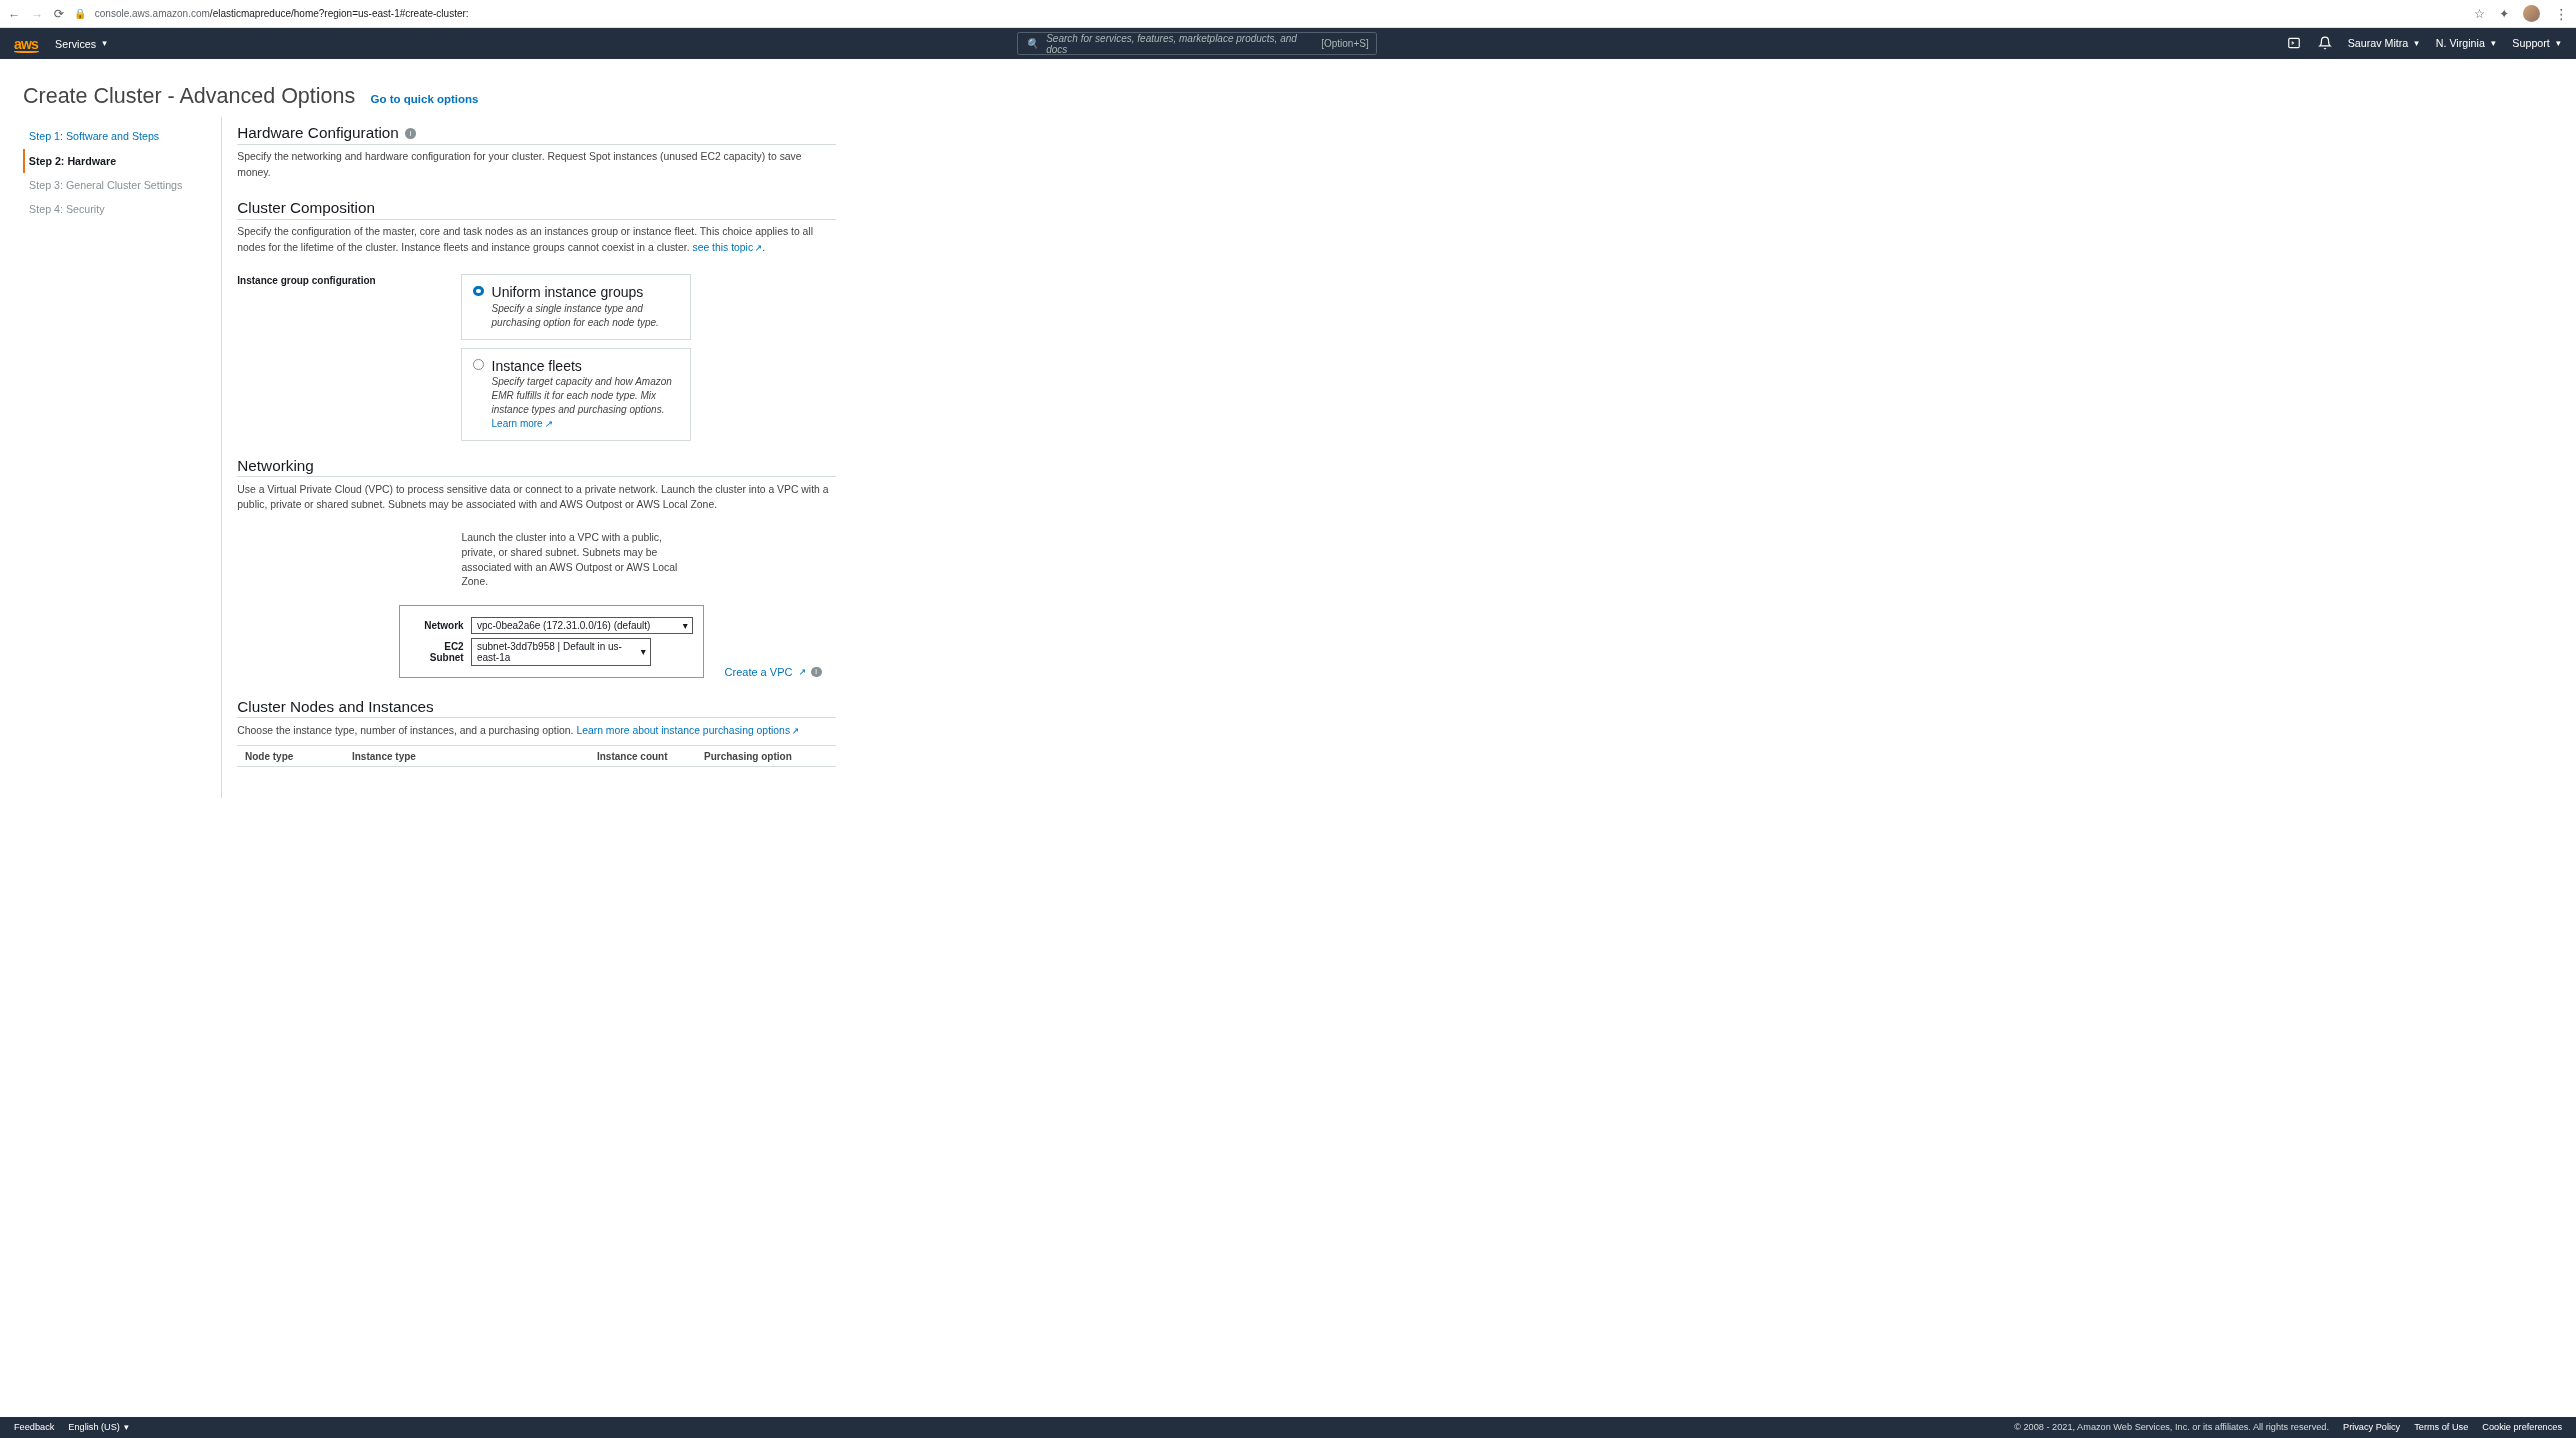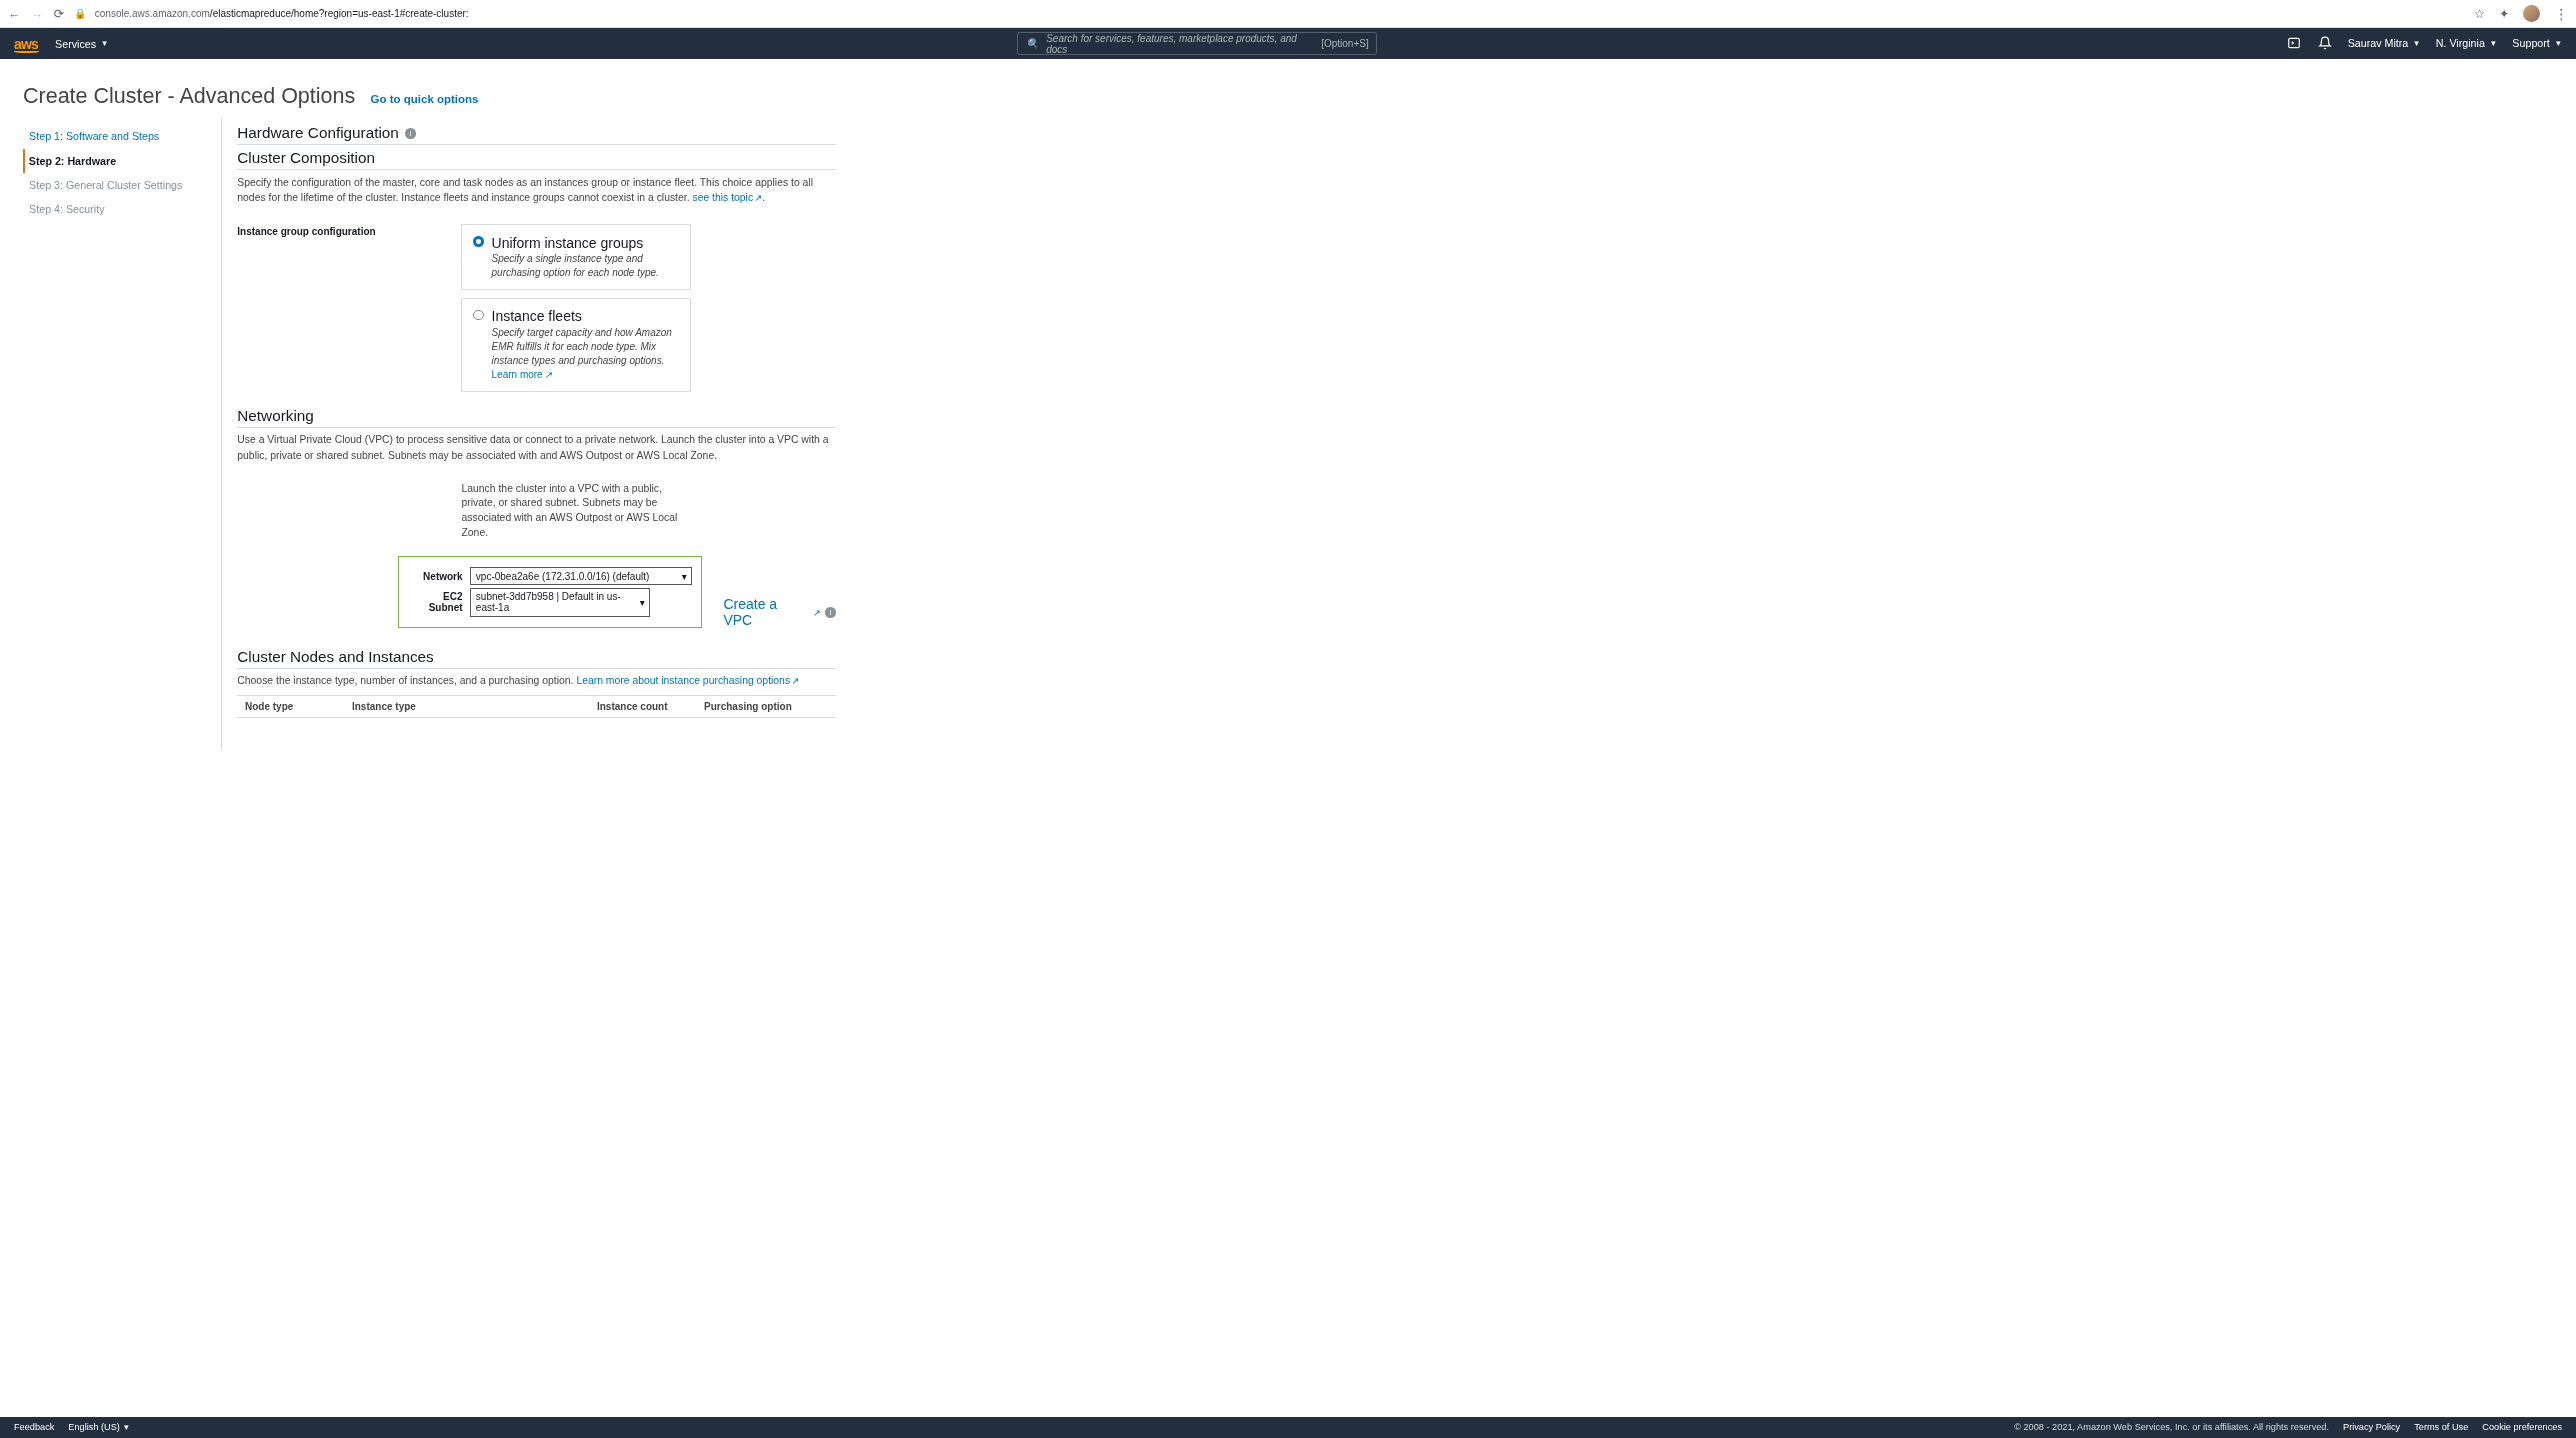--- a/index.html
+++ b/index.html
@@ -54,21 +54,21 @@
 .radio-dot.selected { border: 3.1px solid #0073bb; }
 .radio-title { font-weight: 400; font-size: 14px; }
 .radio-desc { font-style: italic; color: #444; font-size: 10px; line-height: 1.4; margin-top: 1.5px; }
 
 .highlight-box { border: 1.5px solid #7cb342; padding: 7.7px 9.2px; display: inline-block; }
 .net-row { display: flex; align-items: center; gap: 7.7px; margin: 3.1px 0; }
 .net-label { width: 54px; text-align: right; font-weight: 700; font-size: 10px; }
 .select { border: 0.8px solid #555; padding: 2.3px 4.6px; font-size: 10px; background: #fff; display: flex; align-items: center; justify-content: space-between; gap: 6.1px; cursor: pointer; }
 .select.w1 { width: 222px; }
 .select.w2 { width: 180px; }
-.side-link { font-size: 14px; }
+.side-link { font-size: 11px; }
 
 .net-narrow { max-width: 230px; color: #444; font-size: 10.4px; line-height: 1.4; margin-bottom: 7.7px; }
 
 .table-head { display: flex; border-top: 0.8px solid #d5dbdb; border-bottom: 0.8px solid #d5dbdb; margin-top: 6.1px; font-weight: 700; font-size: 10px; color: #444; }
 .th { padding: 4.6px 7.7px; }
 
 
 .footer { position: fixed; bottom: 0; left: 0; right: 0; height: 21.5px; background: #232f3e; color: #d5dbdb; display: flex; align-items: center; padding: 0 14px; font-size: 9.2px; gap: 14px; }
 .footer .spacer { flex: 1; }
 .footer .flink { color: #fff; cursor: pointer; }
@@ -147,20 +147,21 @@
     <div class="step">Step 3: General Cluster Settings</div>
     <div class="step">Step 4: Security</div>
   </div>
 
   <div class="content">
 
     <div class="section-title">
       <span>Hardware Configuration</span>
       <span class="info-icon">i</span>
     </div>
+    <p class="section-desc">Specify the networking and hardware configuration for your cluster. Request Spot instances (unused EC2 capacity) to save money.</p>
 
     <div class="section-title">
       <span>Cluster Composition</span>
     </div>
     <p class="section-desc">
       <span>Specify the configuration of the master, core and task nodes as an instances group or instance fleet. This choice applies to all nodes for the lifetime of the cluster. Instance fleets and instance groups cannot coexist in a cluster. </span><span class="link">see this topic</span><span class="ext-icon">↗</span>.
     </p>
 
     <div class="form-row">
       <div class="form-label">Instance group configuration</div>

